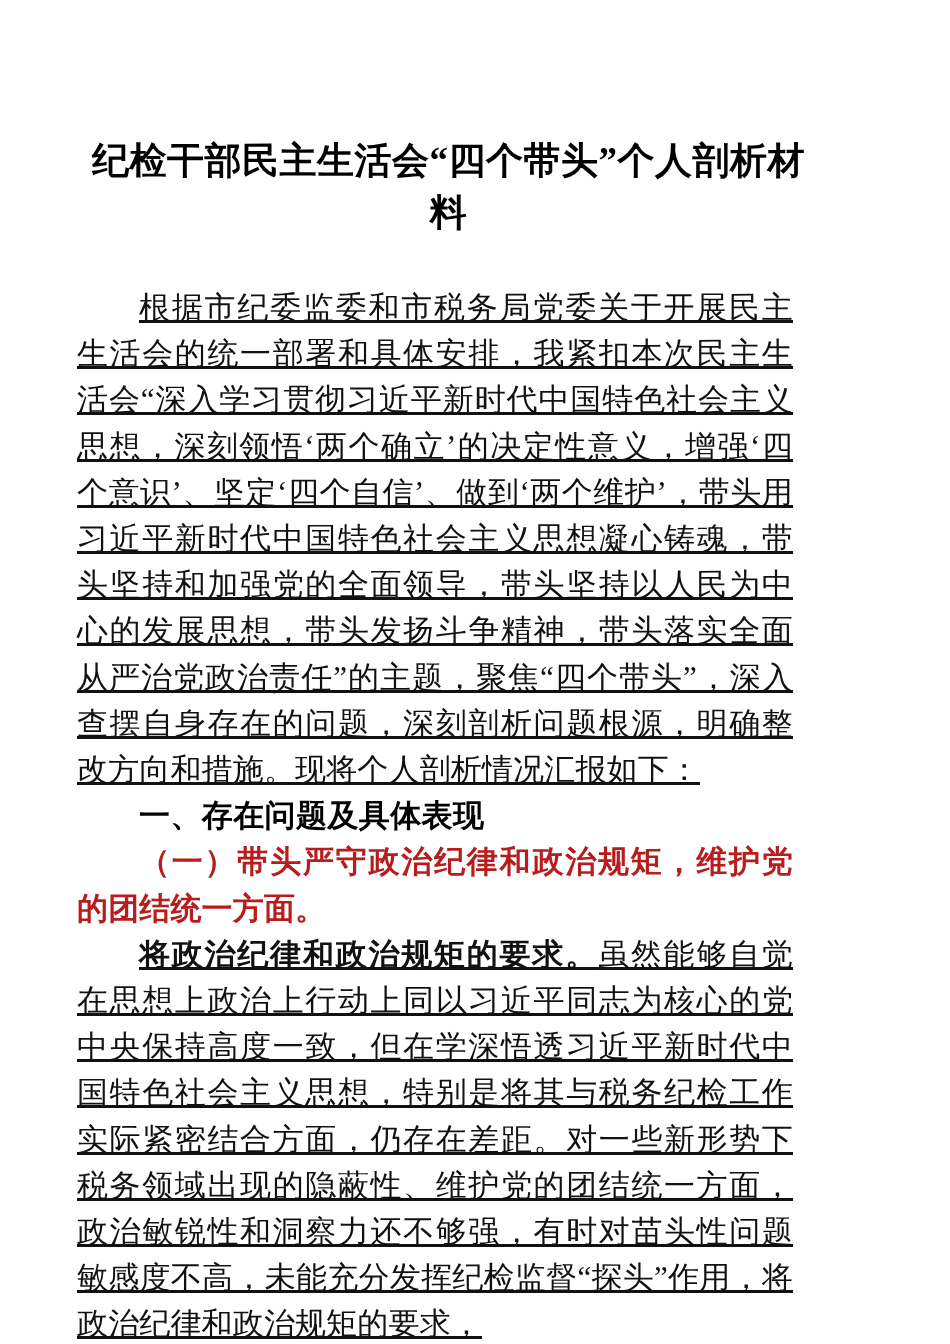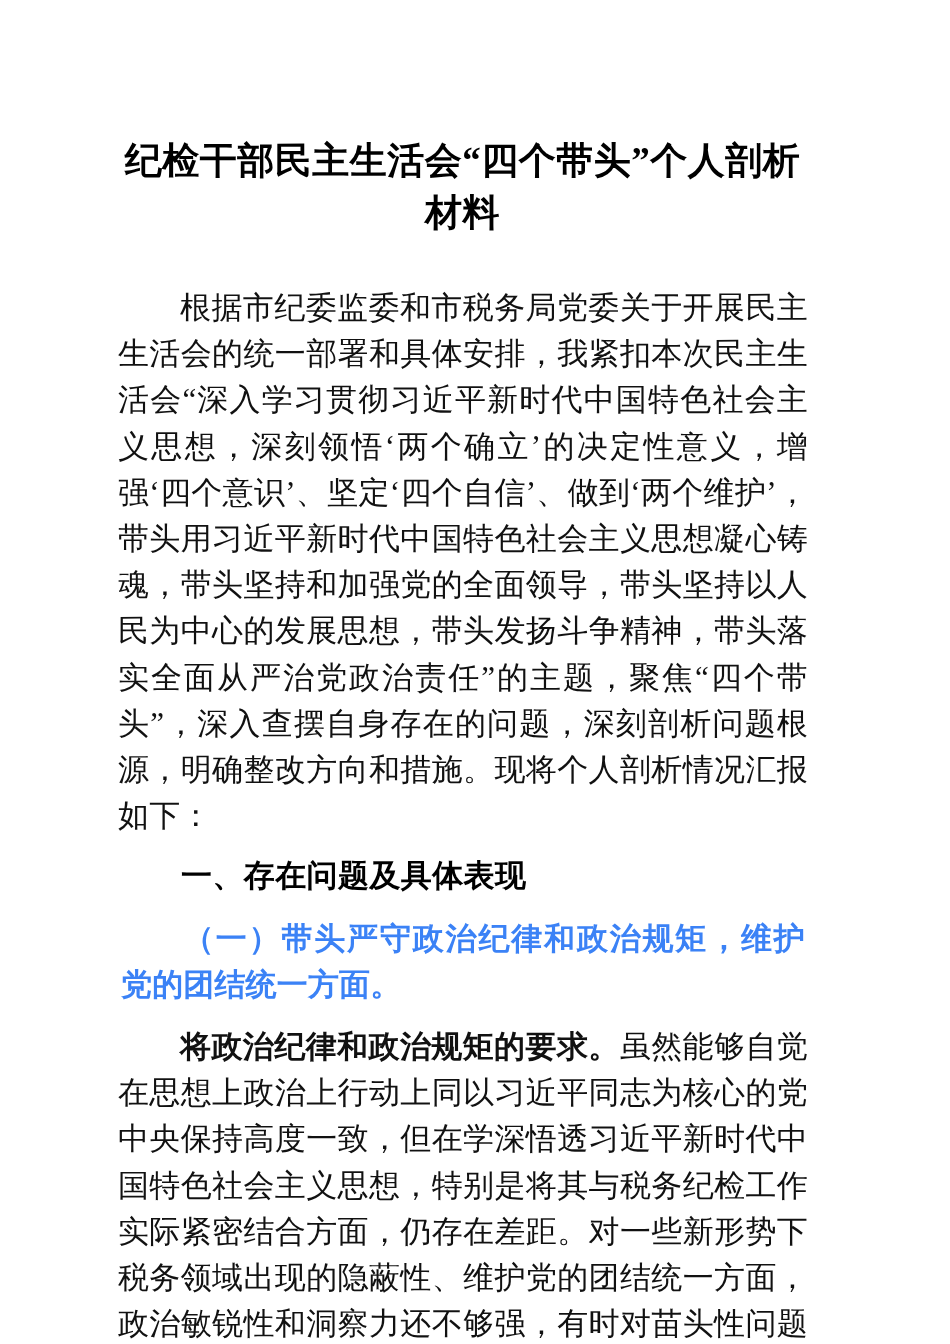--- a/index.html
+++ b/index.html
@@ -16,21 +16,21 @@
     color: #000000;
     -webkit-font-smoothing: antialiased;
   }
 
   .page {
     position: relative;
     width: 950px;
     height: 1344px;
     background: #ffffff;
     box-sizing: border-box;
-    padding: 135px 130px 0 105px;
+    padding: 135px 130px 0 77px;
   }
 
   .doc-title {
     font-family: "Liberation Serif", "DejaVu Serif", serif;
     font-weight: 700;
     font-size: 37px;
     line-height: 52px;
     text-align: center;
     letter-spacing: 0.5px;
     margin: 0 0 4px 0;
@@ -38,60 +38,61 @@
     color: #000;
     text-rendering: optimizeLegibility;
   }
 
   .body-block {
     margin-top: 46px;
     width: 716px;
   }
 
   p.para {
-    margin: 13px;
+    margin: 0;
     font-family: "Liberation Serif", "DejaVu Serif", serif;
     font-size: 31px;
     line-height: 46.2px;
     text-align: justify;
     text-justify: inter-ideograph;
     text-indent: 2em;
     letter-spacing: 0.15px;
     color: #111;
     word-break: break-all;
+    text-decoration: underline;
   }
 
   
   p.h1-line {
-    margin: 14px;
+    margin: 0;
     font-family: "Liberation Sans", "DejaVu Sans", sans-serif;
     font-weight: 700;
     font-size: 31px;
     line-height: 46.2px;
     text-indent: 2em;
     letter-spacing: 0.4px;
     color: #000;
   }
 
   
   p.h2-line,
   p.para.emph-lead {
     font-weight: 600;
   }
 
   p.h2-line {
-    margin: 16px;
+    margin: 0;
     font-family: "Liberation Serif", "DejaVu Serif", serif;
     font-size: 31px;
     line-height: 46.2px;
     text-align: justify;
     text-justify: inter-ideograph;
     text-indent: 2em;
     letter-spacing: 0.15px;
-    color: #3b82f6;
+    color: #b91c1c;
     word-break: break-all;
   }
 
   .lead-strong {
     font-weight: 600;
   }
 </style>
 </head>
 <body>
 

